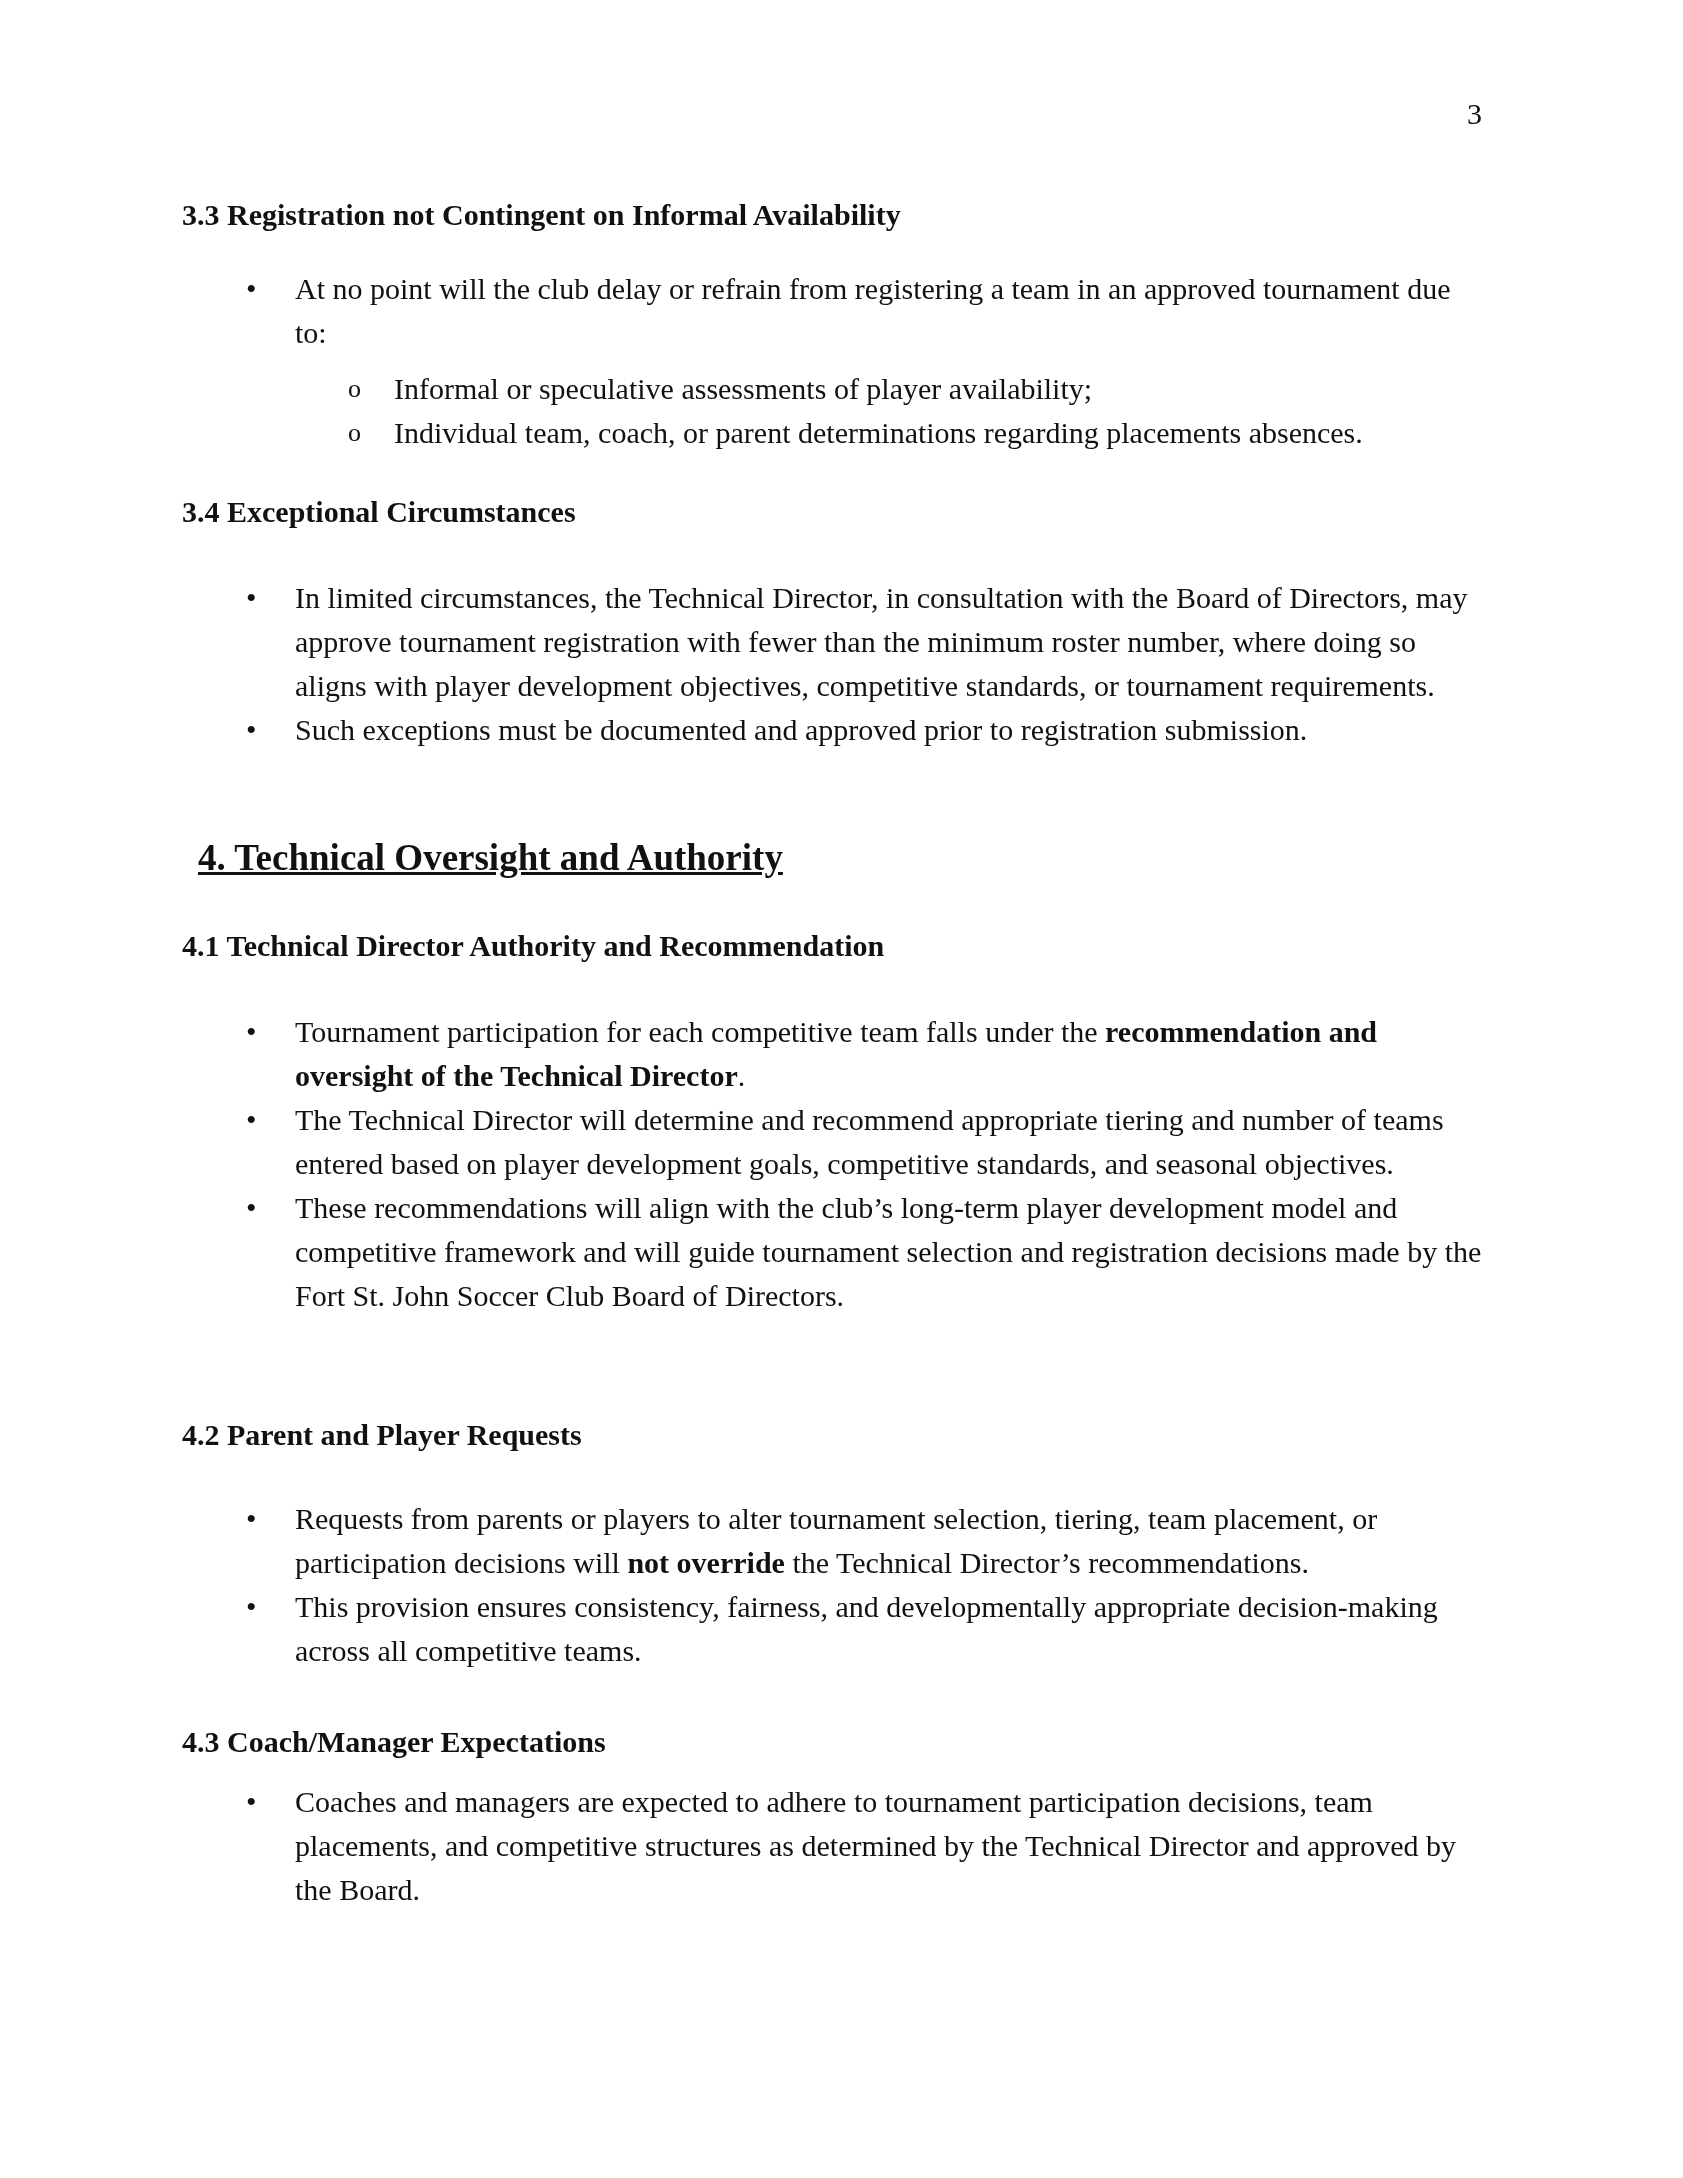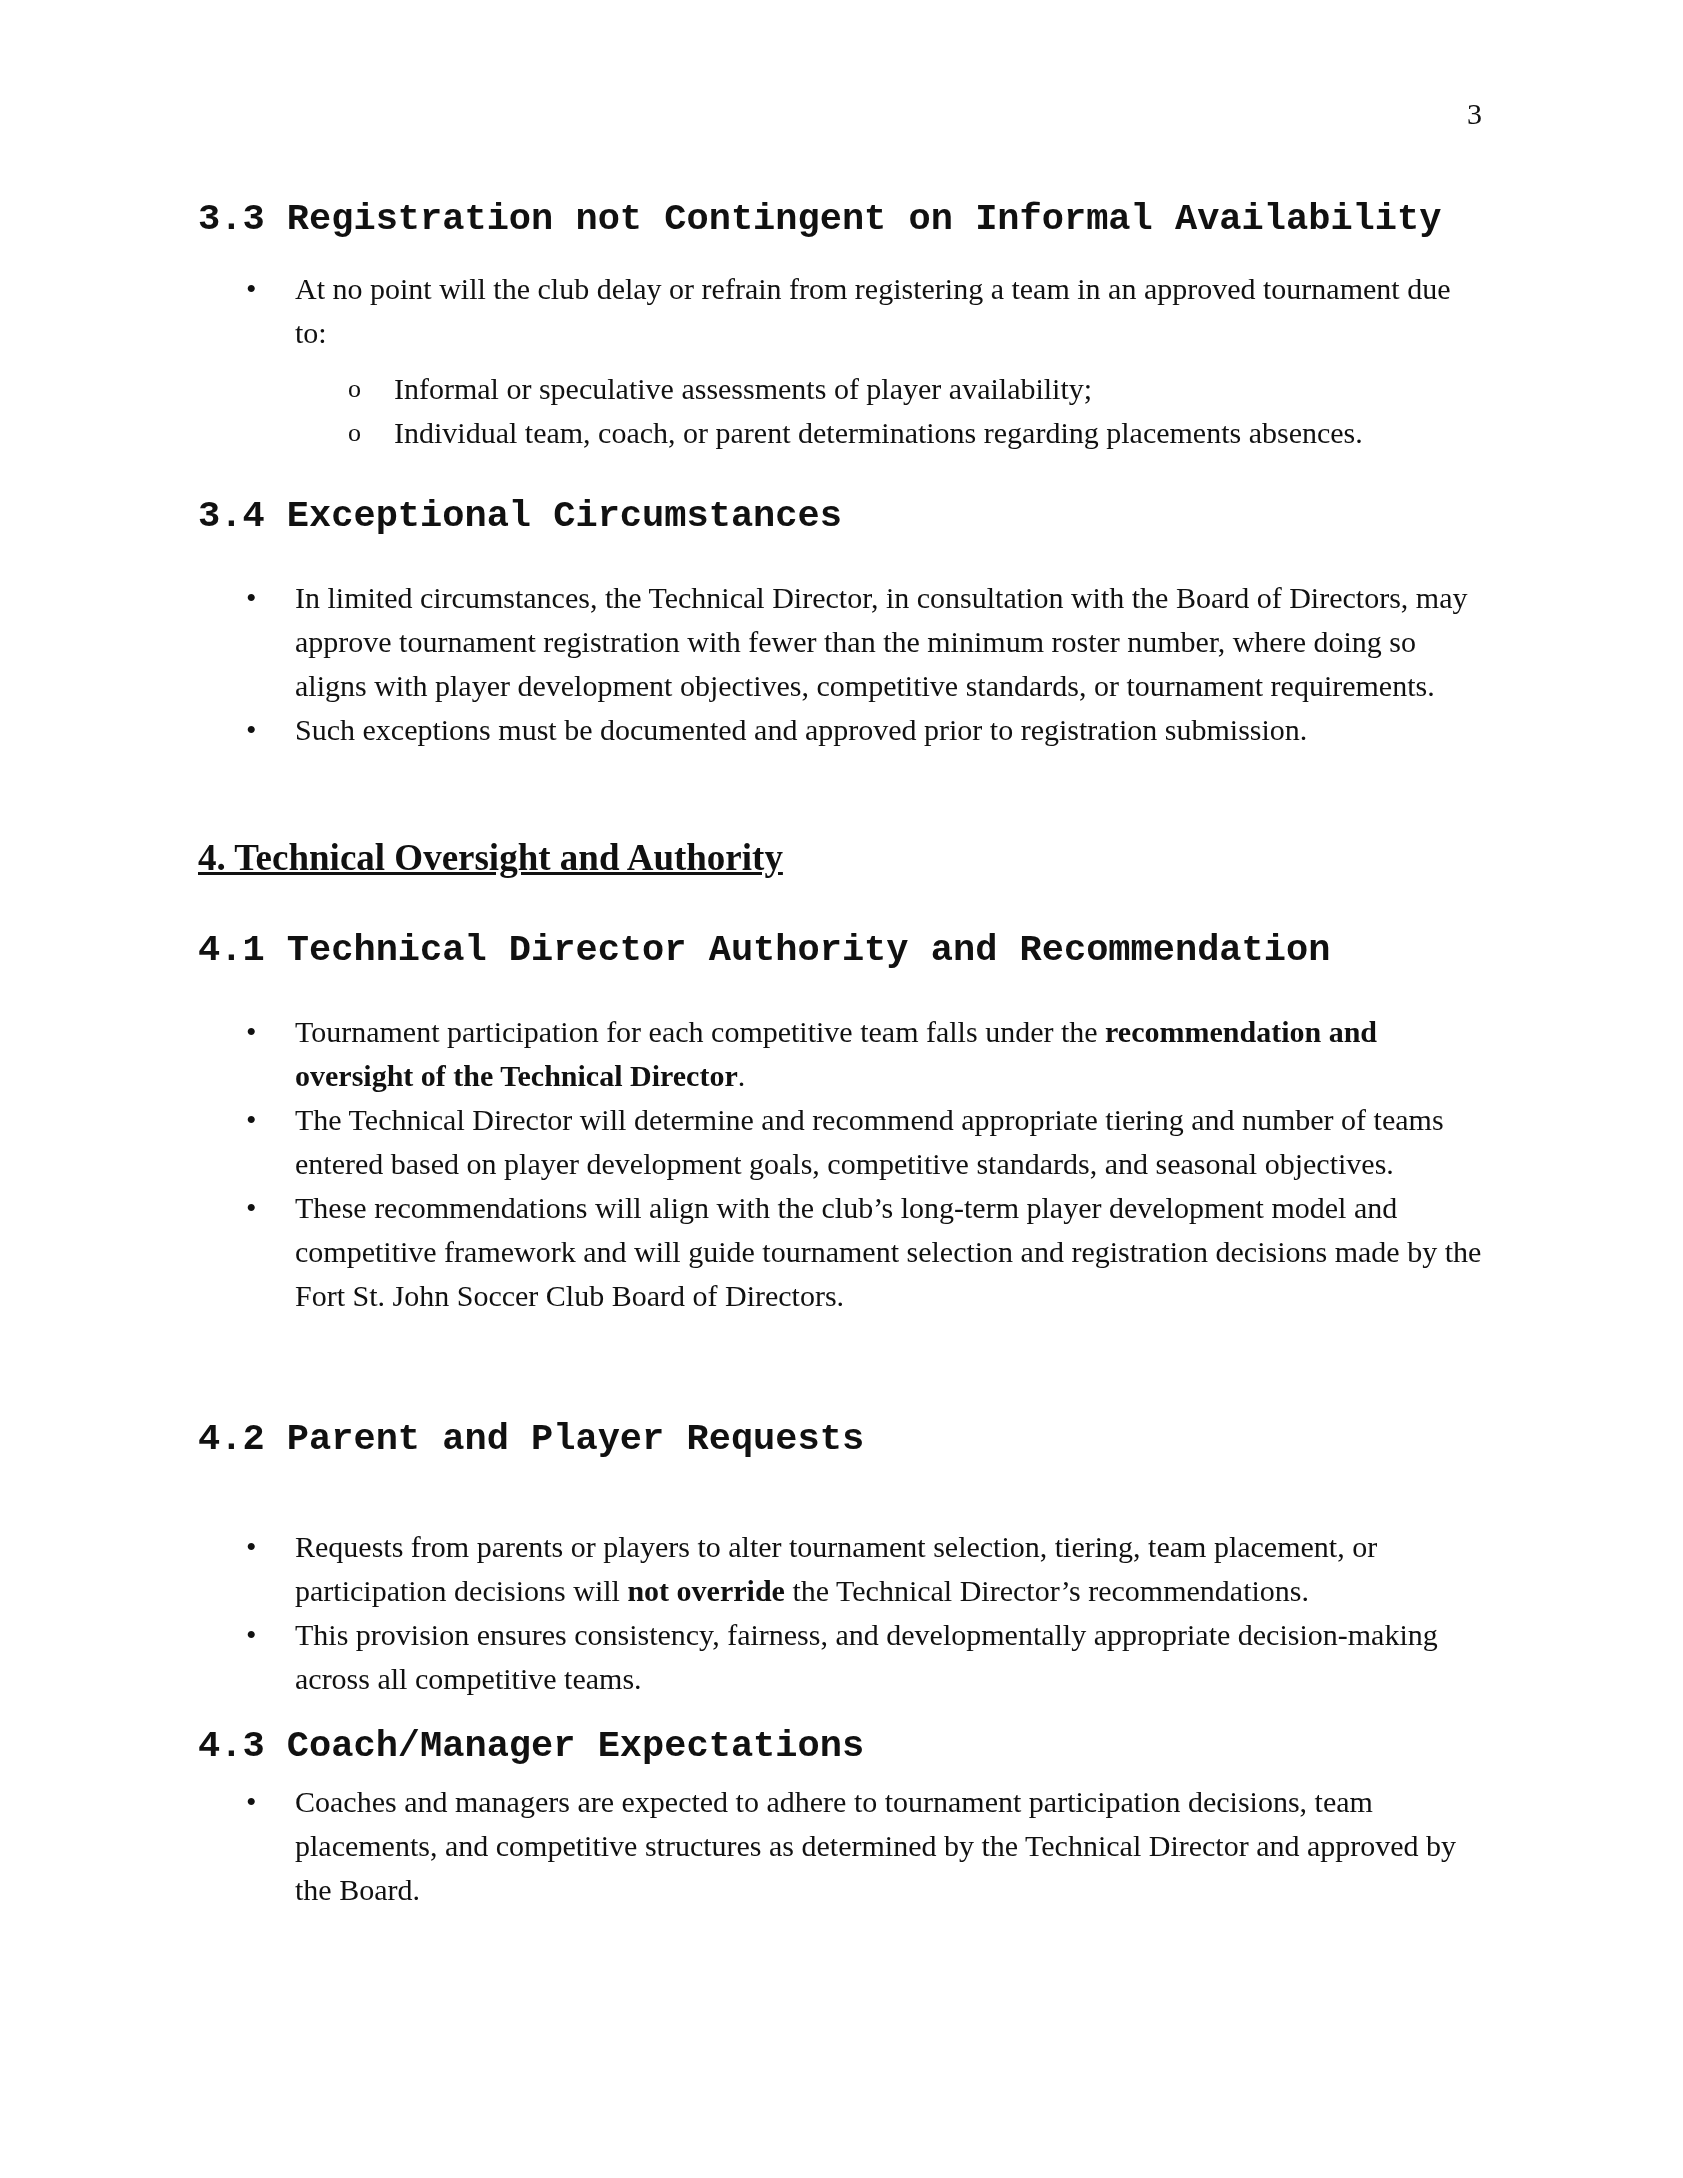--- a/index.html
+++ b/index.html
@@ -1,21 +1,21 @@
 <!DOCTYPE html>
 <html><head>
 <meta charset="utf-8">
 <style>
   html, body { margin:0; padding:0; }
   body {
     width:1683px; height:2178px; background:#ffffff; position:relative; overflow:hidden;
     font-family:"Liberation Serif", "DejaVu Serif", serif; color:#111;
   }
   .page-number { position:absolute; top:97px; left:1467px; font-size:30px; }
-  .h3 { position:absolute; left:198px; font-size:37px; font-weight:bold; margin:0;font-family:Liberation Mono, monospace; }
+  .h3 { position:absolute; left:182px; font-size:30px; font-weight:bold; margin:0; }
   .h2 { position:absolute; left:198px; font-size:37px; font-weight:bold; margin:0;text-decoration:underline; }
   ul.bl { position:absolute; left:0; margin:0; padding:0; list-style:none; }
   ul.bl > li { position:relative; padding-left:295px; width:1188px; font-size:30px; line-height:44px; }
   ul.bl > li::before { content:"\2022"; position:absolute; left:246px; top:0; font-size:30px; }
   ul.sub { margin:12px; padding:0; list-style:none; }
   ul.sub > li { position:relative; padding-left:99px; font-size:30px; line-height:44px; }
   ul.sub > li::before { content:"o"; position:absolute; left:53px; top:0; font-size:26px; }
   b { font-weight:bold; }
 </style>
 </head>
@@ -43,21 +43,21 @@
 <h2 class="h2" style="top:836px;">4. Technical Oversight and Authority</h2>
 
 <h3 class="h3" style="top:929px;">4.1 Technical Director Authority and Recommendation</h3>
 <ul class="bl" style="top:1010px;">
   <li><span>Tournament participation for each competitive team falls under the </span><b>recommendation and oversight of the Technical Director</b><span>.</span></li>
   <li><span>The Technical Director will determine and recommend appropriate tiering and number of teams entered based on player development goals, competitive standards, and seasonal objectives.</span></li>
   <li><span>These recommendations will align with the club’s long-term player development model and competitive framework and will guide tournament selection and registration decisions made by the Fort St. John Soccer Club Board of Directors.</span></li>
 </ul>
 
 <h3 class="h3" style="top:1418px;">4.2 Parent and Player Requests</h3>
-<ul class="bl" style="top:1497px;margin-top:28px;">
+<ul class="bl" style="top:1497px;">
   <li><span>Requests from parents or players to alter tournament selection, tiering, team placement, or participation decisions will </span><b>not override</b><span> the Technical Director’s recommendations.</span></li>
   <li><span>This provision ensures consistency, fairness, and developmentally appropriate decision-making across all competitive teams.</span></li>
 </ul>
 
 <h3 class="h3" style="top:1725px;">4.3 Coach/Manager Expectations</h3>
 <ul class="bl" style="top:1780px;">
   <li><span>Coaches and managers are expected to adhere to tournament participation decisions, team placements, and competitive structures as determined by the Technical Director and approved by the Board.</span></li>
 </ul>
 
 

